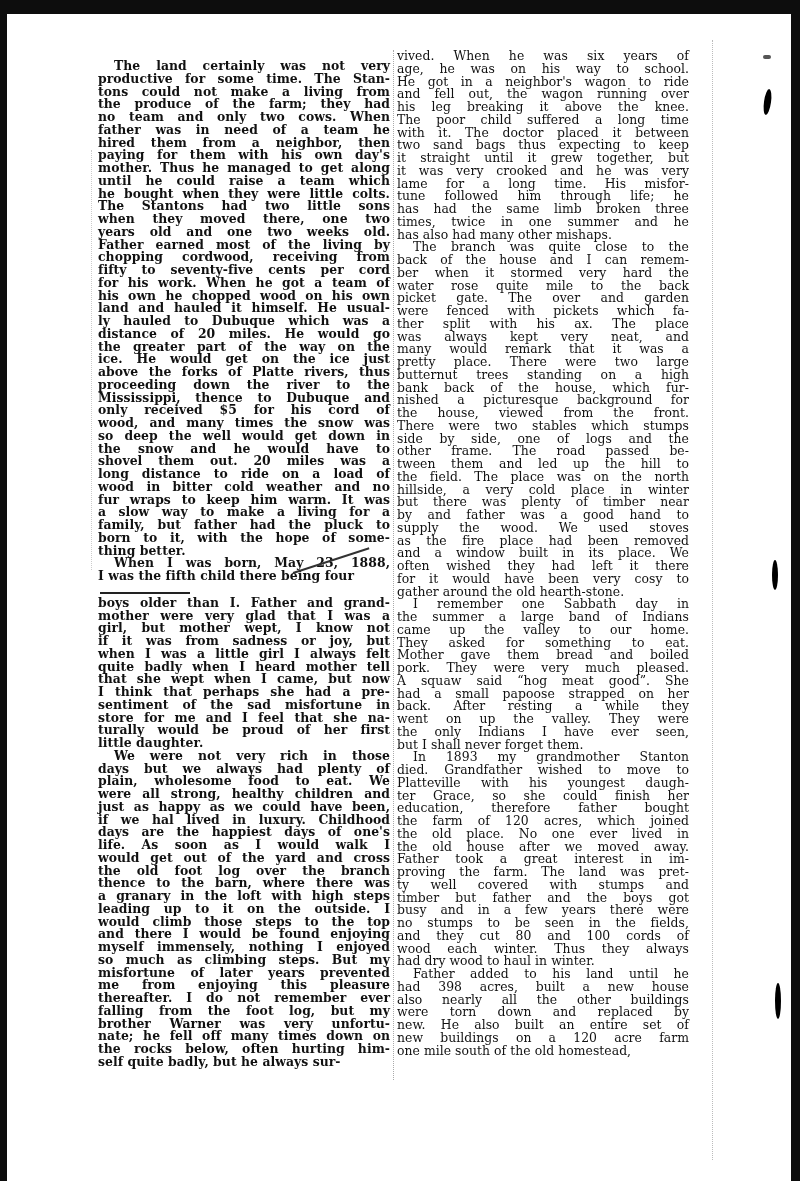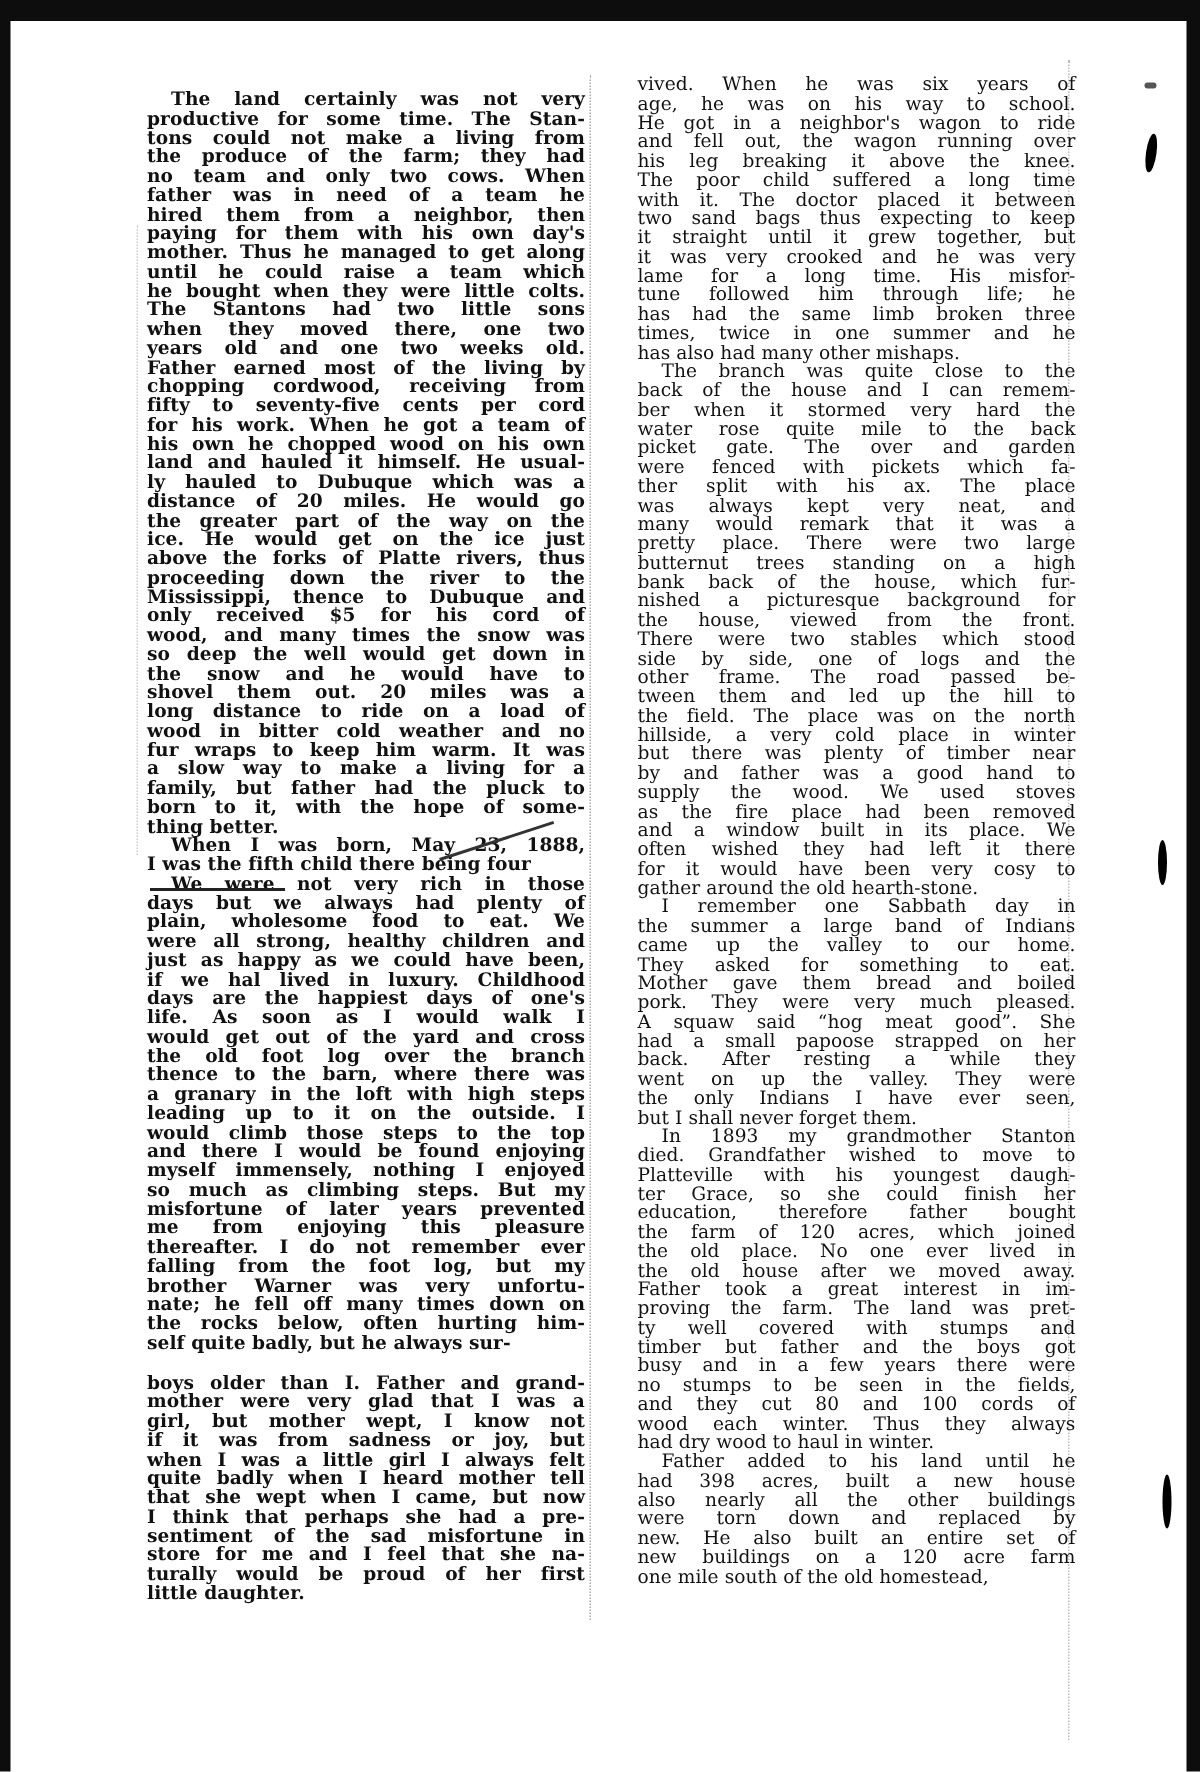--- a/index.html
+++ b/index.html
@@ -18,21 +18,21 @@
     position:absolute; width:292px;
     font-size:12.4px; line-height:12.75px; letter-spacing:0.05px;
   }
   .column .line {
     display:block; height:12.75px; white-space:nowrap;
     text-align:justify; text-align-last:justify;
   }
   .column .line.last { text-align-last:left; }
   .column .line.indent { padding-left:16px; }
   #col-left { left:98px; top:60px;font-weight:bold; }
-  #col-right { left:397px; top:50px;margin-left:28px; }
+  #col-right { left:397px; top:50px; }
   .break-gap { display:block; height:14px; }
   .rule-short { position:absolute; left:100px; top:592px; width:90px; height:2px; background:#222; }
   .pen-stroke { position:absolute; left:293px; top:572px; width:80px; height:1.5px; background:#333; transform:rotate(-18deg); transform-origin:left center; }
   .mark { position:absolute; background:#000; border-radius:50%; }
   #mark-1 { left:764px; top:89px; width:7px; height:26px; transform:rotate(8deg); }
   #mark-1b { left:763px; top:55px; width:8px; height:4px; background:#555; border-radius:2px; }
   #mark-2 { left:772px; top:560px; width:6px; height:30px; }
   #mark-3 { left:775px; top:983px; width:6px; height:36px; }
 </style>
 </head>
@@ -85,20 +85,35 @@
       <span class="line">a slow way to make a living for a</span>
       <span class="line">family, but father had the pluck to</span>
       <span class="line">born to it, with the hope of some-</span>
       <span class="line last">thing better.</span>
     </div>
     <div>
       <span class="line indent">When I was born, May 23, 1888,</span>
       <span class="line last">I was the fifth child there being four</span>
     </div>
     <div>
+      <span class="break-gap"></span>
+      <span class="line">boys older than I. Father and grand-</span>
+      <span class="line">mother were very glad that I was a</span>
+      <span class="line">girl, but mother wept, I know not</span>
+      <span class="line">if it was from sadness or joy, but</span>
+      <span class="line">when I was a little girl I always felt</span>
+      <span class="line">quite badly when I heard mother tell</span>
+      <span class="line">that she wept when I came, but now</span>
+      <span class="line">I think that perhaps she had a pre-</span>
+      <span class="line">sentiment of the sad misfortune in</span>
+      <span class="line">store for me and I feel that she na-</span>
+      <span class="line">turally would be proud of her first</span>
+      <span class="line last">little daughter.</span>
+    </div>
+    <div>
       <span class="line indent">We were not very rich in those</span>
       <span class="line">days but we always had plenty of</span>
       <span class="line">plain, wholesome food to eat. We</span>
       <span class="line">were all strong, healthy children and</span>
       <span class="line">just as happy as we could have been,</span>
       <span class="line">if we hal lived in luxury. Childhood</span>
       <span class="line">days are the happiest days of one's</span>
       <span class="line">life. As soon as I would walk I</span>
       <span class="line">would get out of the yard and cross</span>
       <span class="line">the old foot log over the branch</span>
@@ -111,35 +126,20 @@
       <span class="line">so much as climbing steps. But my</span>
       <span class="line">misfortune of later years prevented</span>
       <span class="line">me from enjoying this pleasure</span>
       <span class="line">thereafter. I do not remember ever</span>
       <span class="line">falling from the foot log, but my</span>
       <span class="line">brother Warner was very unfortu-</span>
       <span class="line">nate; he fell off many times down on</span>
       <span class="line">the rocks below, often hurting him-</span>
       <span class="line last">self quite badly, but he always sur-</span>
     </div>
-    <div>
-      <span class="break-gap"></span>
-      <span class="line">boys older than I. Father and grand-</span>
-      <span class="line">mother were very glad that I was a</span>
-      <span class="line">girl, but mother wept, I know not</span>
-      <span class="line">if it was from sadness or joy, but</span>
-      <span class="line">when I was a little girl I always felt</span>
-      <span class="line">quite badly when I heard mother tell</span>
-      <span class="line">that she wept when I came, but now</span>
-      <span class="line">I think that perhaps she had a pre-</span>
-      <span class="line">sentiment of the sad misfortune in</span>
-      <span class="line">store for me and I feel that she na-</span>
-      <span class="line">turally would be proud of her first</span>
-      <span class="line last">little daughter.</span>
-    </div>
   </div>
 <div id="col-right" class="column">
     <div>
       <span class="line">vived. When he was six years of</span>
       <span class="line">age, he was on his way to school.</span>
       <span class="line">He got in a neighbor's wagon to ride</span>
       <span class="line">and fell out, the wagon running over</span>
       <span class="line">his leg breaking it above the knee.</span>
       <span class="line">The poor child suffered a long time</span>
       <span class="line">with it. The doctor placed it between</span>
@@ -160,21 +160,21 @@
       <span class="line">picket gate. The over and garden</span>
       <span class="line">were fenced with pickets which fa-</span>
       <span class="line">ther split with his ax. The place</span>
       <span class="line">was always kept very neat, and</span>
       <span class="line">many would remark that it was a</span>
       <span class="line">pretty place. There were two large</span>
       <span class="line">butternut trees standing on a high</span>
       <span class="line">bank back of the house, which fur-</span>
       <span class="line">nished a picturesque background for</span>
       <span class="line">the house, viewed from the front.</span>
-      <span class="line">There were two stables which stood</span>
+      <span class="line">There were two stables which stumps</span>
       <span class="line">side by side, one of logs and the</span>
       <span class="line">other frame. The road passed be-</span>
       <span class="line">tween them and led up the hill to</span>
       <span class="line">the field. The place was on the north</span>
       <span class="line">hillside, a very cold place in winter</span>
       <span class="line">but there was plenty of timber near</span>
       <span class="line">by and father was a good hand to</span>
       <span class="line">supply the wood. We used stoves</span>
       <span class="line">as the fire place had been removed</span>
       <span class="line">and a window built in its place. We</span>

